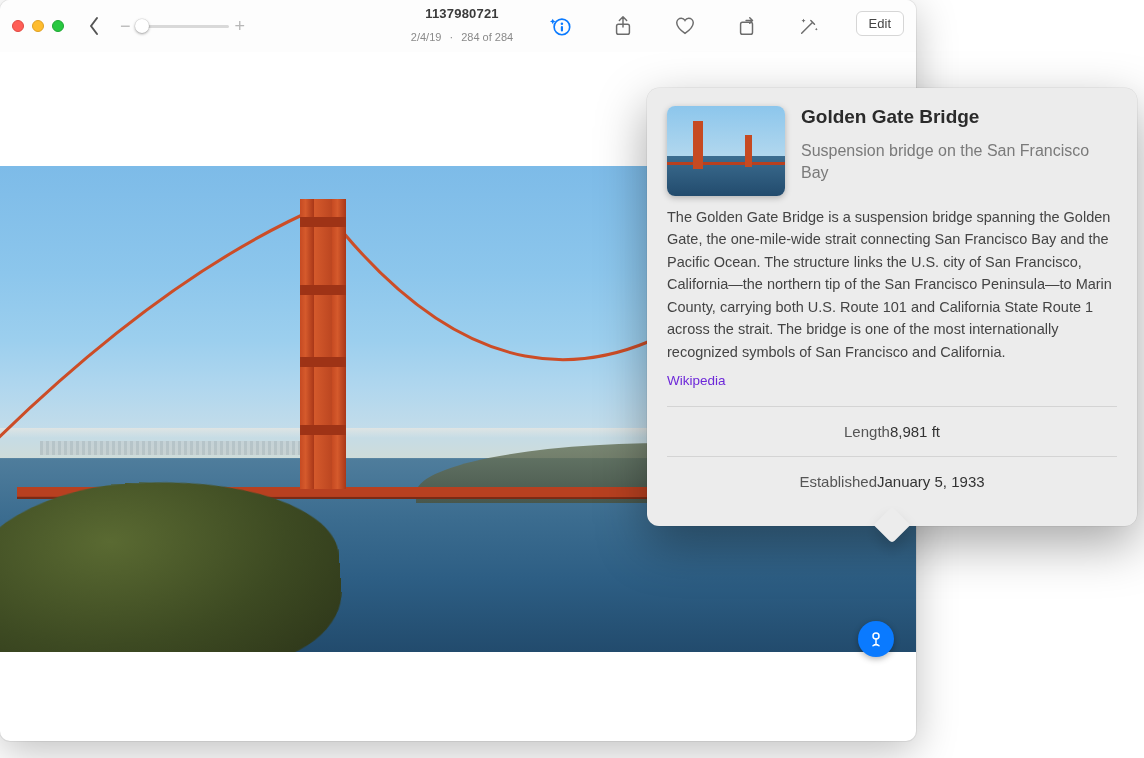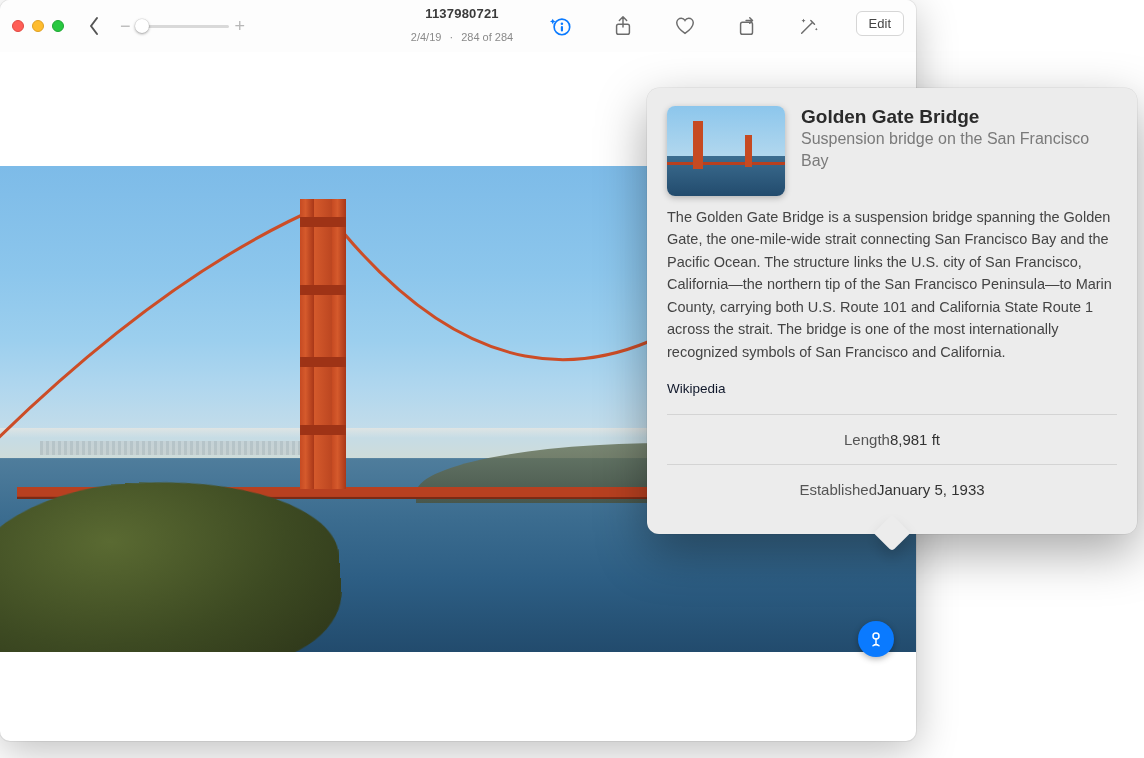--- a/index.html
+++ b/index.html
@@ -157,25 +157,25 @@
   .pop-head { display:flex; gap:16px; }
   .thumb {
     width:118px; height:90px; border-radius:8px; overflow:hidden;
     box-shadow:0 2px 6px rgba(0,0,0,0.25);
     position:relative; flex-shrink:0;
     background:linear-gradient(to bottom,#8cc6ec 0%,#b1d7ee 55%,#3c6d90 55.3%,#224b6d 100%);
   }
   .thumb .mini-tower{position:absolute;left:26px;bottom:30%;width:10px;height:48px;background:#c64a22;}
   .thumb .mini-tower2{position:absolute;left:78px;bottom:32%;width:7px;height:32px;background:#c64a22;}
   .thumb .mini-deck{position:absolute;left:0;right:0;top:62%;height:3px;background:#b84020;}
-  .pop-title h2 { font-size:19px; font-weight:700; color:#2b2b2b; margin-bottom:0;}
+  .pop-title h2 { font-size:19px; font-weight:700; color:#2b2b2b; margin-bottom:12px;}
   .pop-title p  { font-size:16px; color:#7a7a7a; line-height:1.35;}
 
   .pop-body { margin-top:10px; font-size:14.5px; color:#444; line-height:1.55; }
-  .pop-src  { margin-top:18px; font-size:13.5px; color:#0f172a; }
+  .pop-src  { margin-top:10px; font-size:13.5px; color:#6d28d9; }
 
   .pop-divider { border:none; border-top:1px solid #d4d4d4; margin:18px 0 0 0; }
   .pop-row { display:flex; justify-content:center; padding:16px 0; font-size:15px;}
   .pop-row .k { color:#555; font-weight:500;}
   .pop-row .v { color:#333; }
   .pop-row + .pop-divider { margin-top:0; }
 </style>
 </head>
 <body>
 

